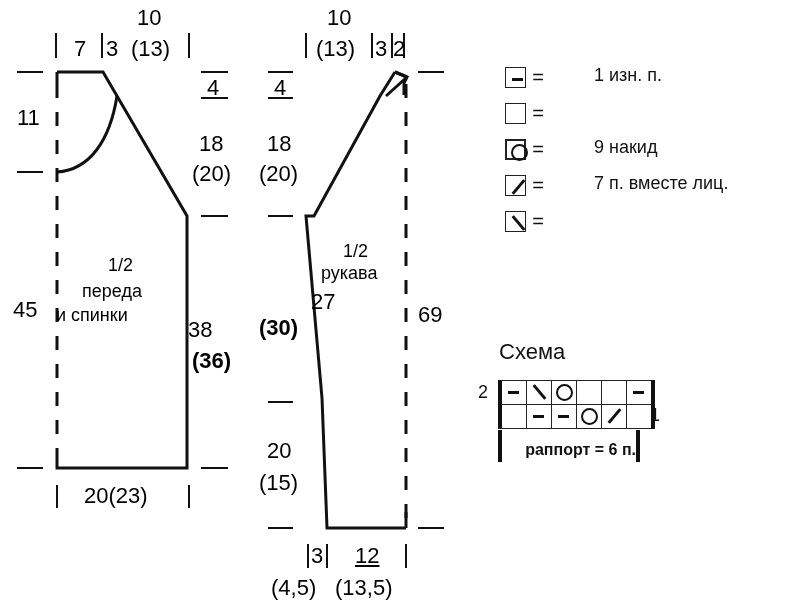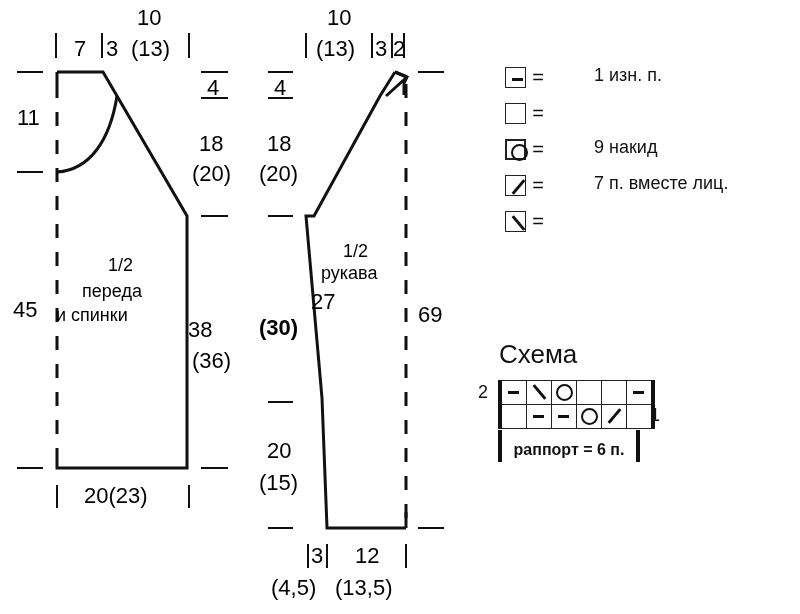--- a/index.html
+++ b/index.html
@@ -6,27 +6,27 @@
   body { width: 800px; height: 614px; position: relative; overflow: hidden;
          font-family: "Liberation Sans", "DejaVu Sans", sans-serif; color: #111; }
   #canvas { position: absolute; left: 0; top: 0; }
   .lbl { position: absolute; font-size: 22px; line-height: 24px; text-align: center; white-space: nowrap; color:#000000; }
   .lbl.bold { font-weight: normal; font-size: 18px; line-height: 22px; }
   .legend { position: absolute; left: 505px; top: 63px; }
   .legend-row { position: relative; height: 36px; display: flex; align-items: flex-start; }
   .sym { width: 21px; height: 21px; border: 1.5px solid #222; box-sizing: border-box; position: relative; margin-top: 4px; }
   .eq { font-size: 20px; width: 24px; text-align: center; margin-top: 3px; }
   .legend-text { font-size: 18px; line-height: 25px; margin-left: 44px; }
-  .chart-title { position: absolute; left: 499px; top: 339px; font-size: 26px; }
+  .chart-title { position: absolute; left: 499px; top: 339px; font-size: 22px; }
   .grid { position: absolute; left: 498px; top: 380px; border-collapse: collapse; }
   .grid td { width: 24px; height: 23px; border: 1px solid #222; padding: 0; position: relative; }
   .row-num { position: absolute; font-size: 18px; }
   .rapport { position: absolute; left: 498px; top: 430px; width: 142px; height: 32px;
              border-left: 4px solid #111; border-right: 4px solid #111; box-sizing: border-box;
-             font-weight: bold; font-size: 16px; text-align: center; line-height: 40px; }
+             font-weight: bold; font-size: 16px; text-align: right; line-height: 40px; }
   .g-minus::after { content:""; position:absolute; left:6px; top:10px; width:11px; height:3px; background:#111; }
   .g-circle::after { content:""; position:absolute; left:4px; top:3px; width:13px; height:13px; border:2px solid #111; border-radius:50%; }
   .g-slash::after { content:""; position:absolute; left:11px; top:2px; width:3px; height:18px; background:#111; transform: rotate(40deg); }
   .g-bslash::after { content:""; position:absolute; left:11px; top:2px; width:3px; height:18px; background:#111; transform: rotate(-40deg); }
 </style>
 </head>
 <body>
 
 <svg id="canvas" width="800" height="614" viewBox="0 0 800 614">
   <g stroke="#111" fill="none" stroke-linecap="butt">
@@ -84,21 +84,21 @@
 <div class="lbl" style="left:137px;top:6px;">10</div>
 <div class="lbl" style="left:74px;top:37px;">7</div>
 <div class="lbl" style="left:106px;top:37px;">3</div>
 <div class="lbl" style="left:131px;top:37px;">(13)</div>
 <div class="lbl" style="left:17px;top:106px;">11</div>
 <div class="lbl" style="left:207px;top:76px;">4</div>
 <div class="lbl" style="left:199px;top:132px;">18</div>
 <div class="lbl" style="left:192px;top:162px;">(20)</div>
 <div class="lbl" style="left:13px;top:298px;">45</div>
 <div class="lbl" style="left:188px;top:318px;">38</div>
-<div class="lbl" style="left:192px;top:349px;">(36)</div>
+<div class="lbl" style="left:192px;top:349px;font-weight:bold;">(36)</div>
 <div class="lbl" style="left:84px;top:484px;">20(23)</div>
 <div class="lbl bold" style="left:108px;top:254px;font-weight:normal;">1/2</div>
 <div class="lbl bold" style="left:82px;top:280px;">переда</div>
 <div class="lbl bold" style="left:56px;top:304px;">и спинки</div>
 
 <div class="lbl" style="left:327px;top:6px;">10</div>
 <div class="lbl" style="left:316px;top:37px;">(13)</div>
 <div class="lbl" style="left:375px;top:37px;">3</div>
 <div class="lbl" style="left:393px;top:37px;">2</div>
 <div class="lbl" style="left:274px;top:76px;">4</div>
@@ -106,21 +106,21 @@
 <div class="lbl" style="left:259px;top:162px;">(20)</div>
 <div class="lbl bold" style="left:343px;top:240px;font-weight:normal;">1/2</div>
 <div class="lbl bold" style="left:321px;top:262px;">рукава</div>
 <div class="lbl" style="left:267px;top:290px;margin-left:44px;">27</div>
 <div class="lbl" style="left:259px;top:316px;font-weight:bold;">(30)</div>
 <div class="lbl" style="left:418px;top:303px;">69</div>
 <div class="lbl" style="left:267px;top:439px;">20</div>
 <div class="lbl" style="left:259px;top:471px;">(15)</div>
 <div class="lbl" style="left:311px;top:544px;">3</div>
 <div class="lbl" style="left:271px;top:576px;">(4,5)</div>
-<div class="lbl" style="left:355px;top:544px;">12</div>
+<div class="lbl" style="left:355px;top:544px;text-decoration:underline;">12</div>
 <div class="lbl" style="left:335px;top:576px;">(13,5)</div>
 
 <div class="legend">
   <div class="legend-row">
     <div class="sym g-minus"></div>
     <div class="eq">=</div>
     <div class="legend-text">1 изн. п.</div>
   </div>
   <div class="legend-row">
     <div class="sym"></div>

